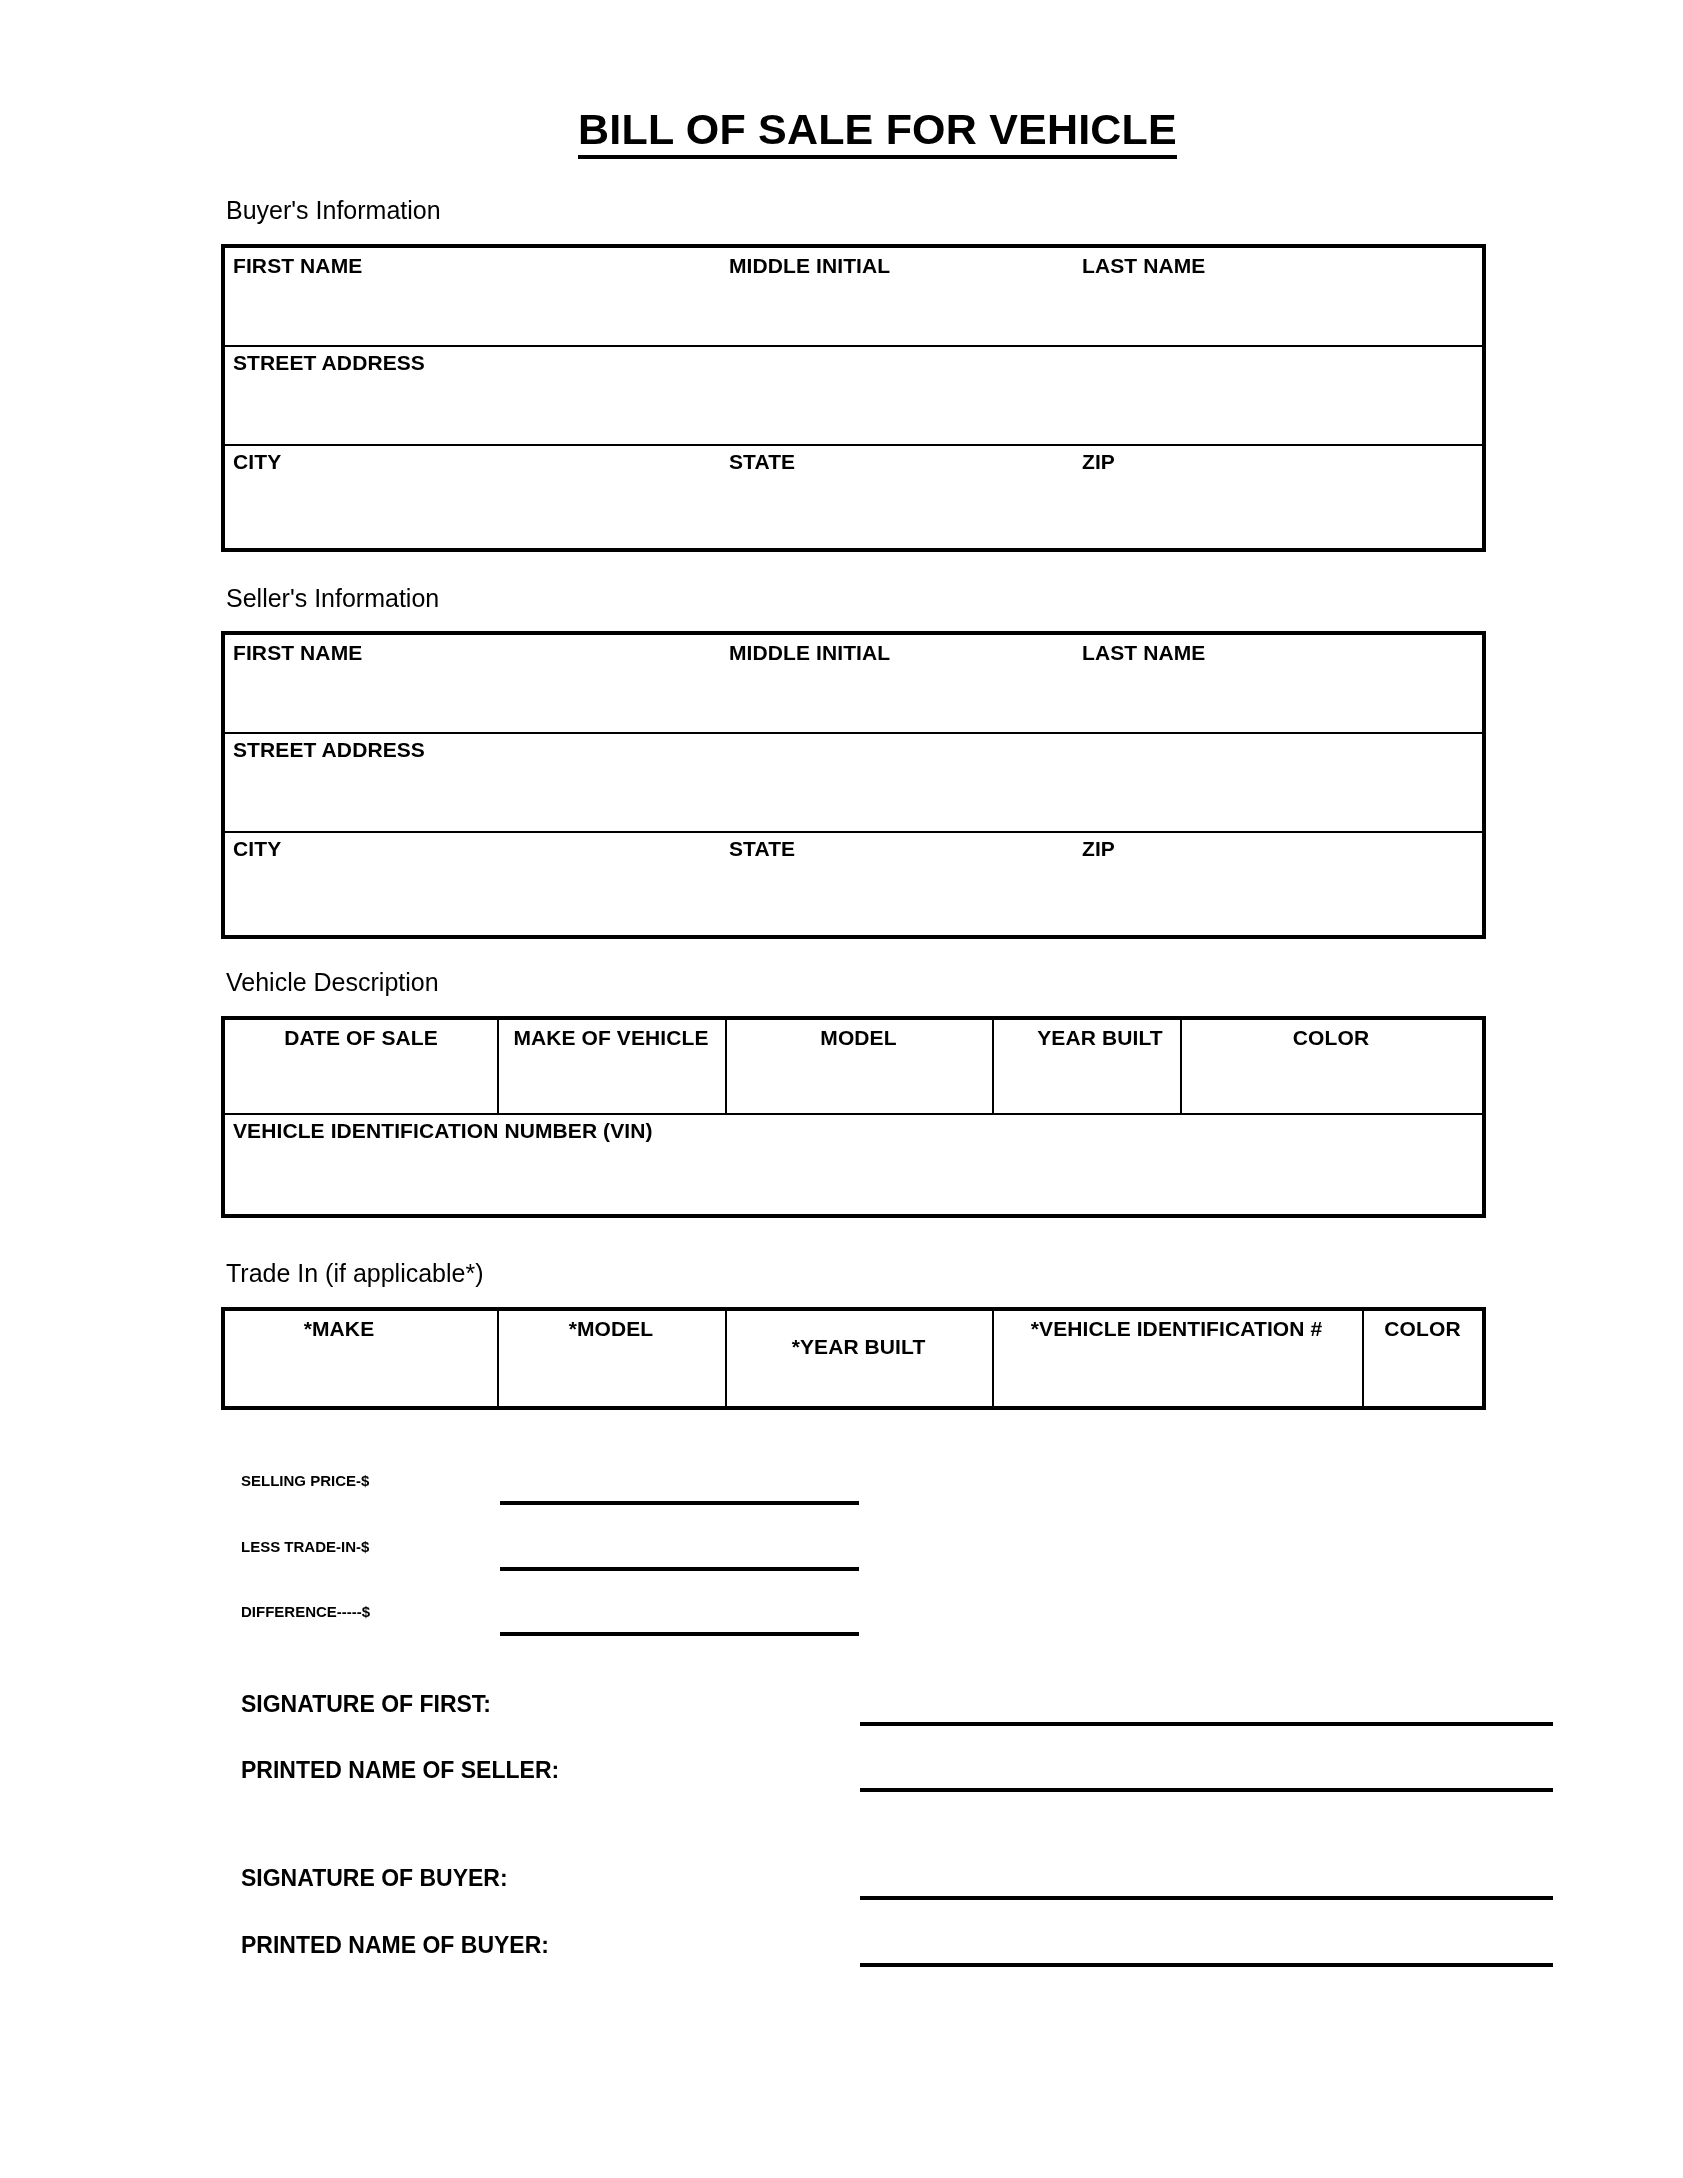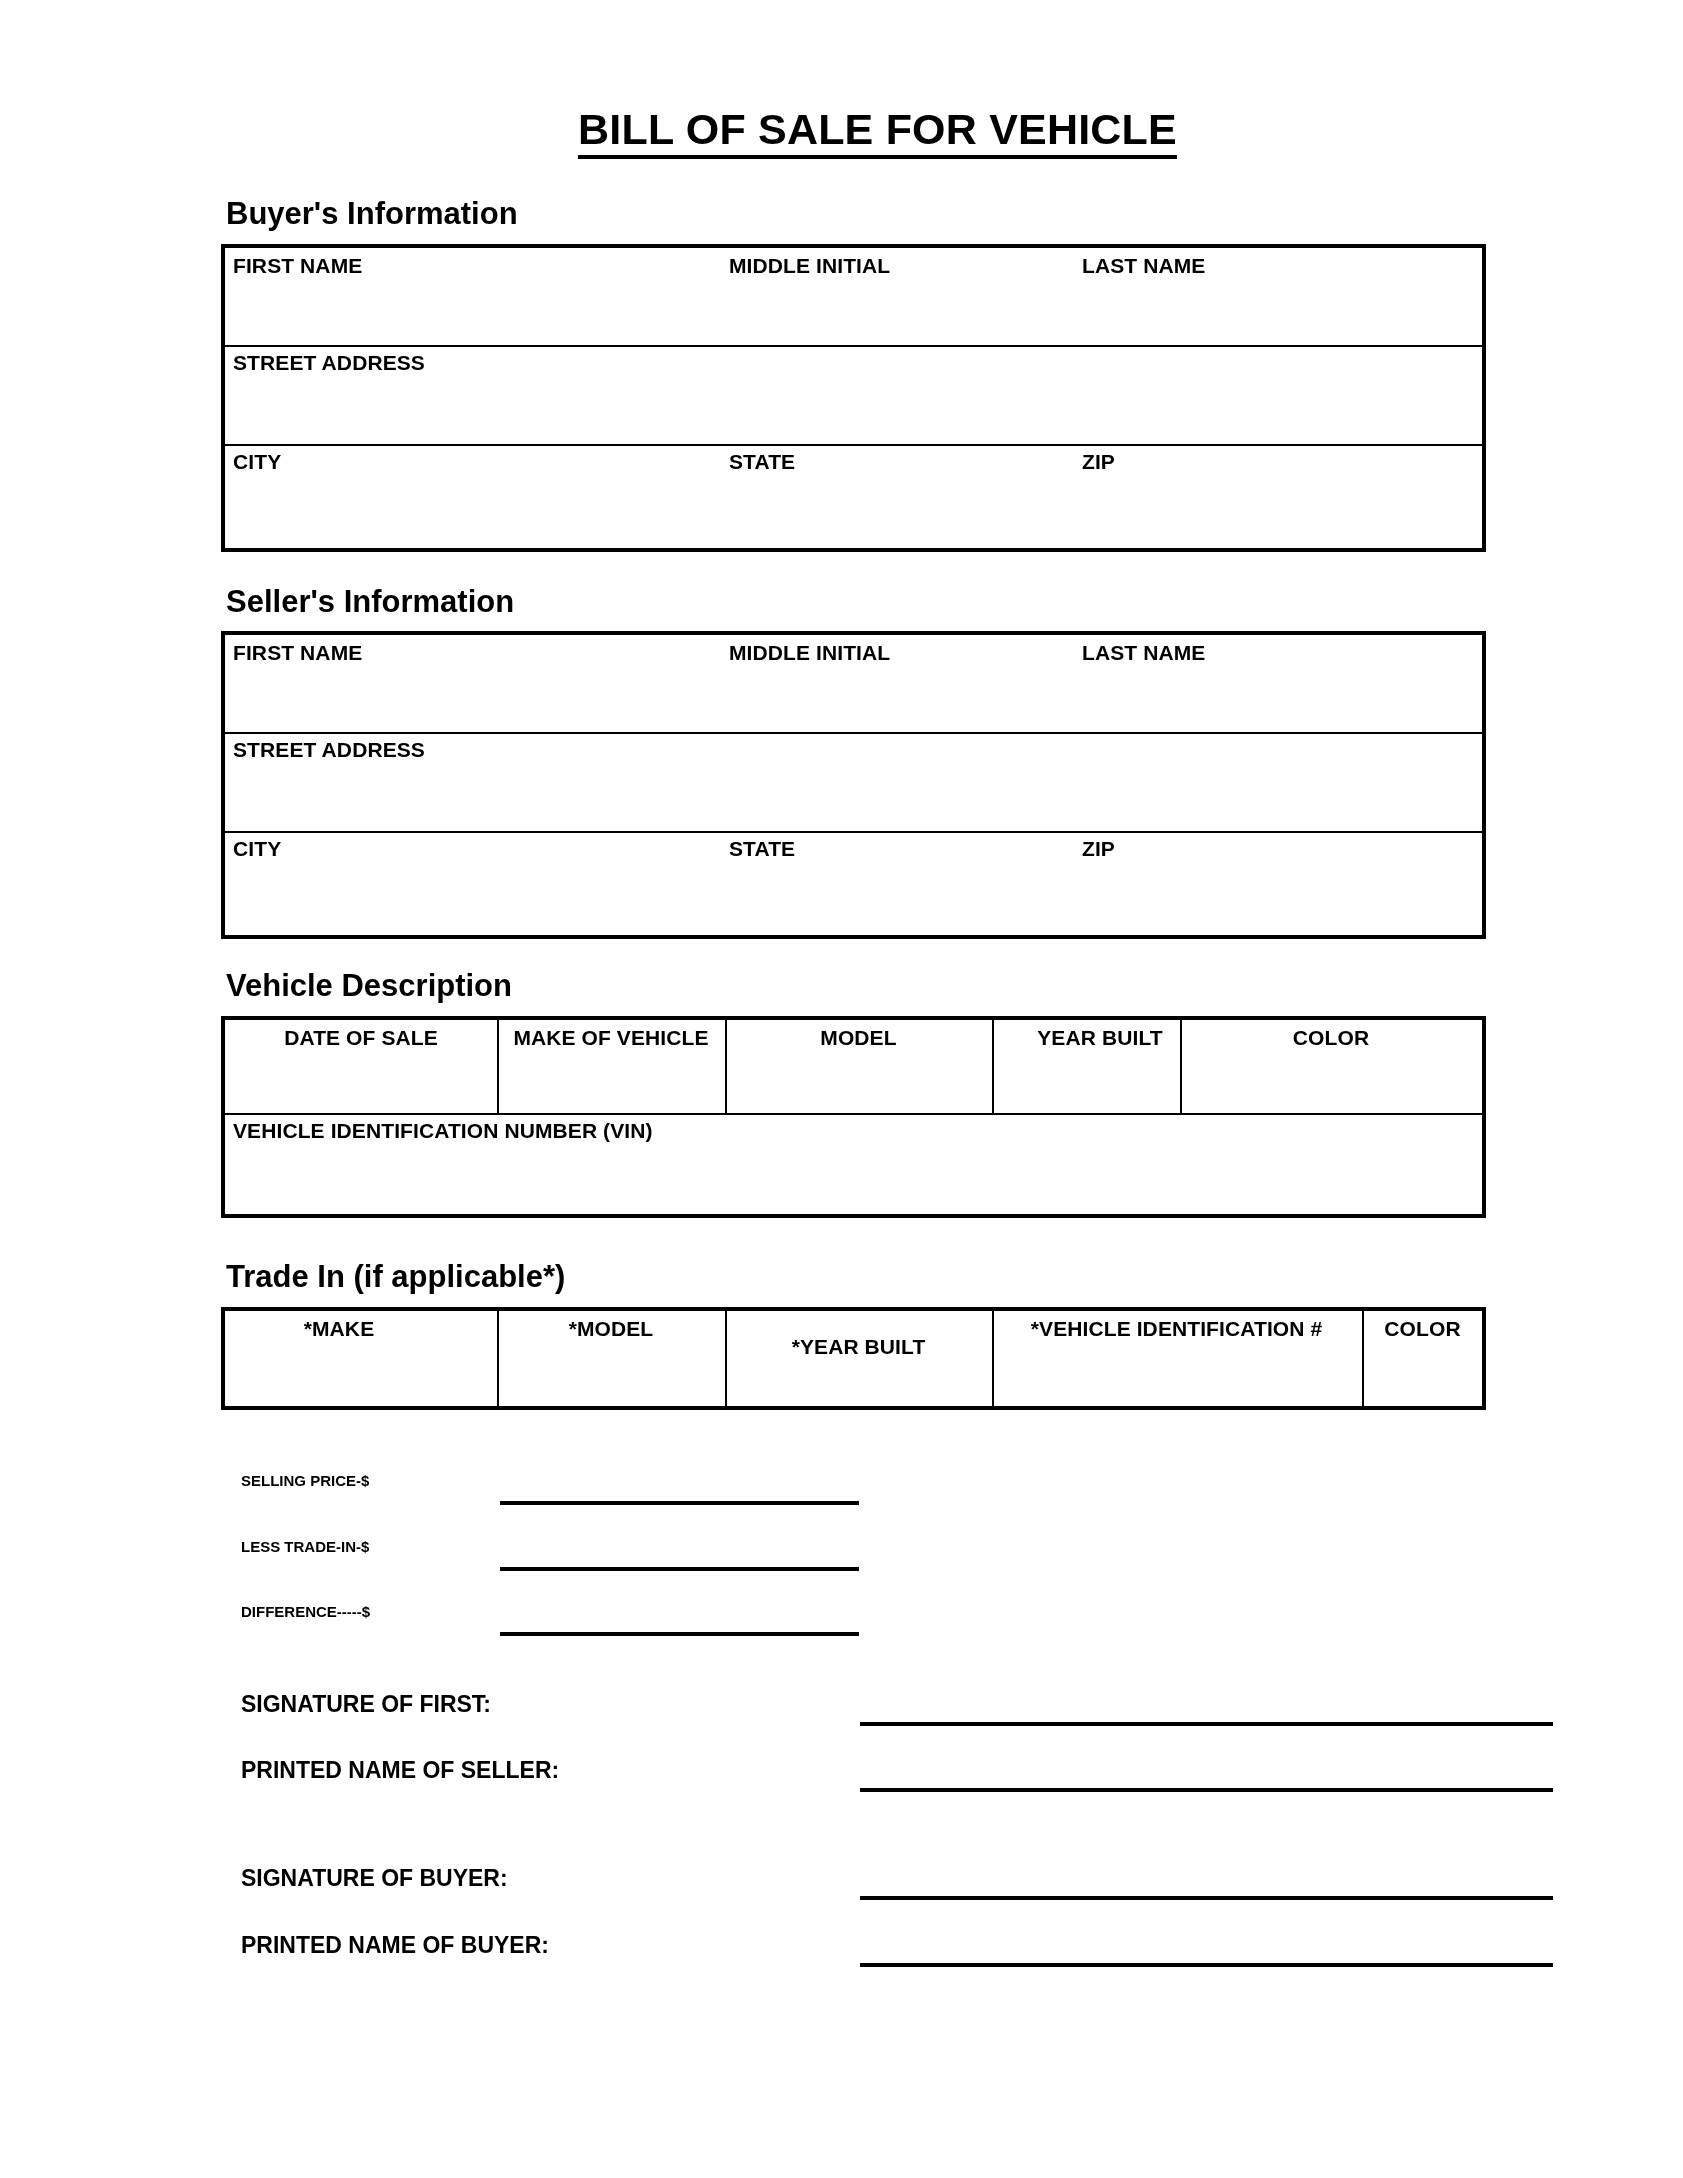--- a/index.html
+++ b/index.html
@@ -37,22 +37,22 @@
     letter-spacing: 0.2px;
   }
   .doc-title span {
     border-bottom: 4px solid #000;
     padding-bottom: 2px;
   }
 
   
   .section-caption {
     position: absolute;
-    font-size: 31px;
-    font-weight: bold;
+    font-size: 25px;
+    font-weight: normal;
     left: 190px;
     white-space: nowrap;
   }
 
   
   .box {
     position: absolute;
     border: 4px solid #000;
     box-sizing: border-box;
     background: #fff;

